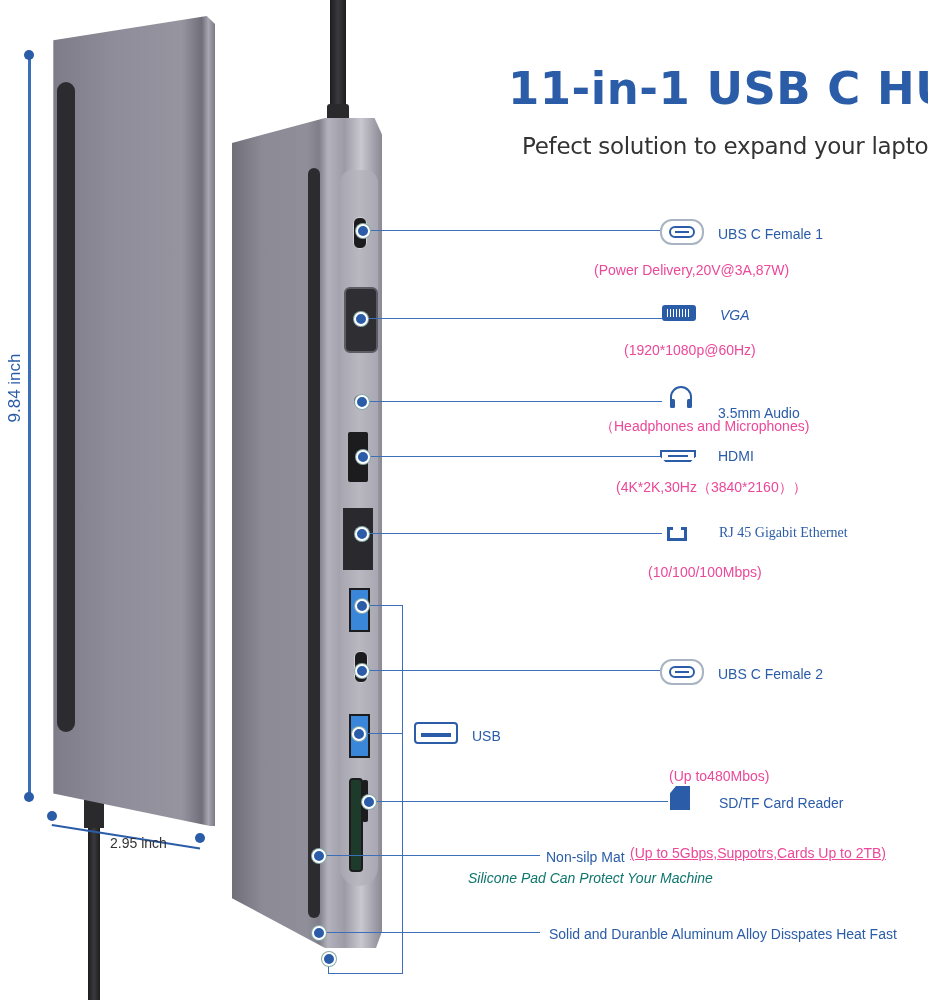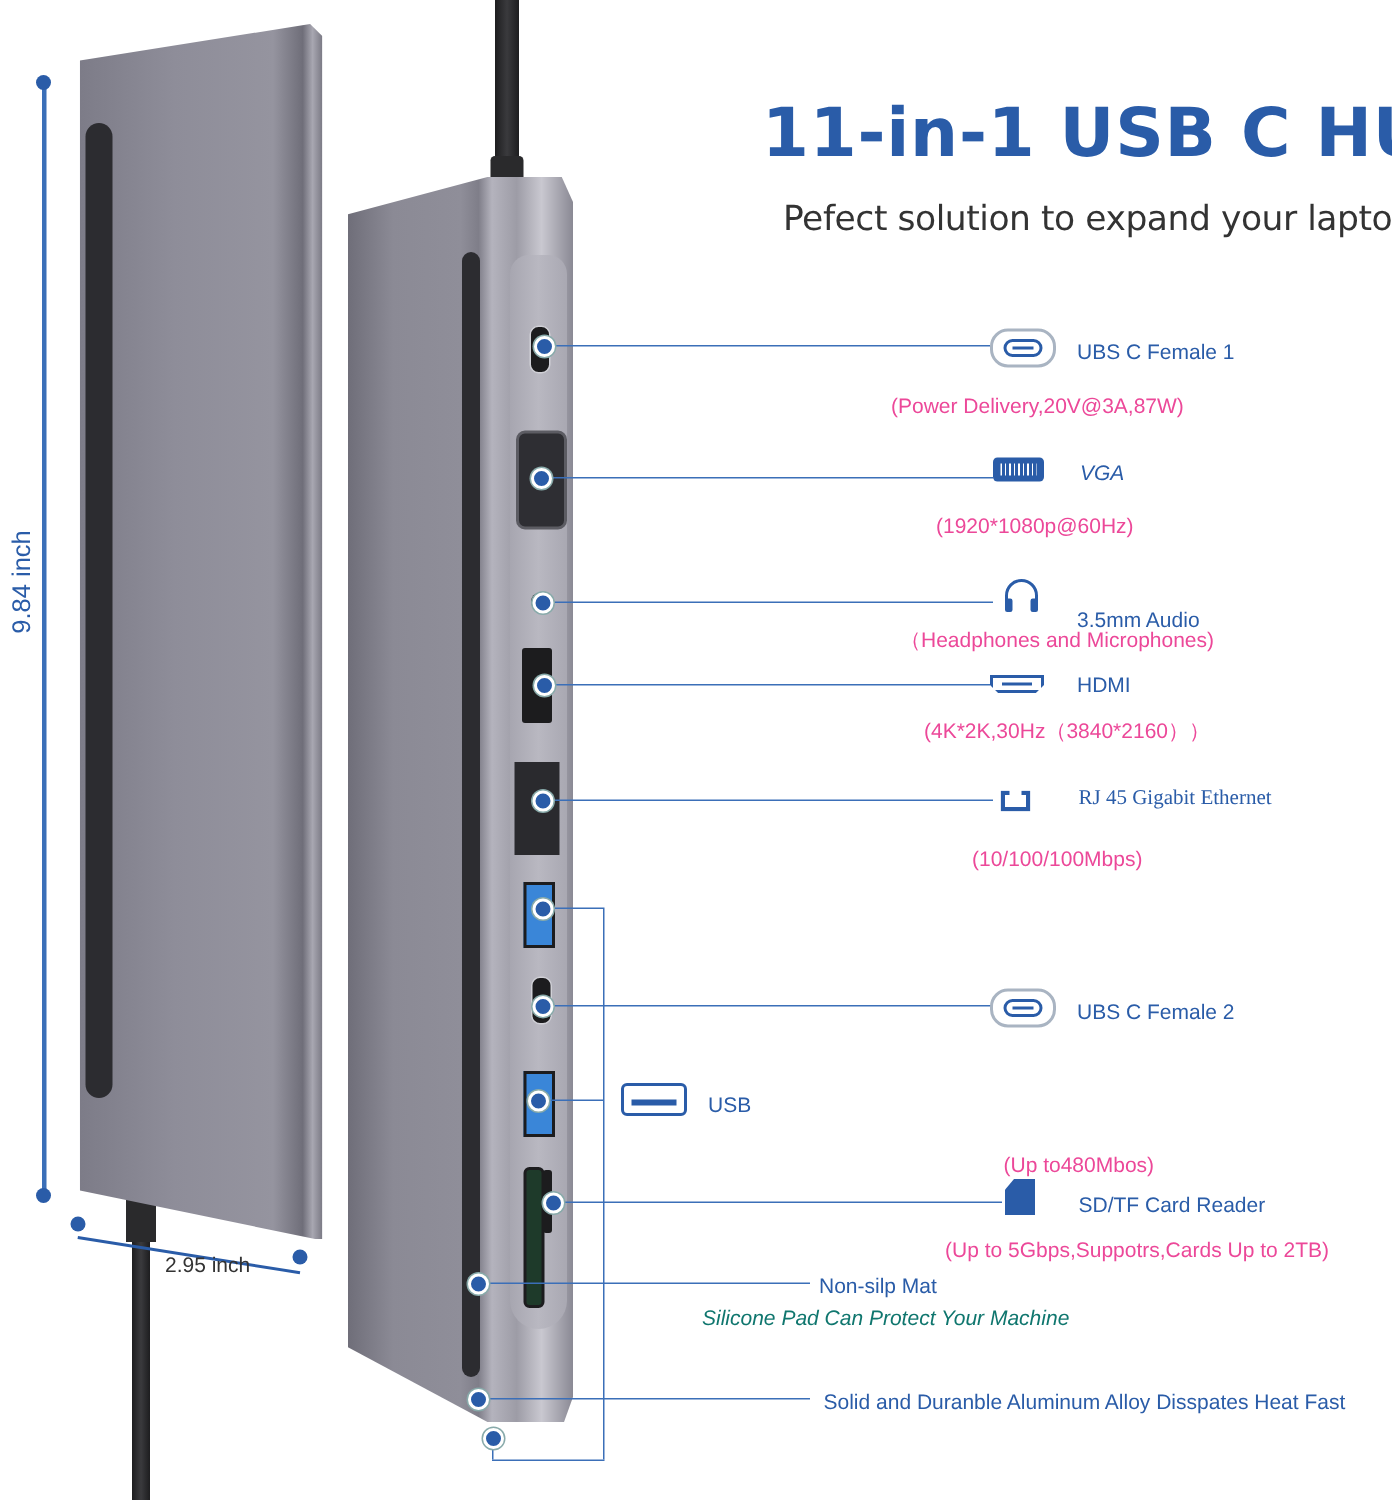--- a/index.html
+++ b/index.html
@@ -184,17 +184,17 @@
 
 <div class="abs ic ic-usbc" style="left:660px;top:659px;"></div>
 <div class="abs lbl" style="left:718px;top:666px;">UBS C Female  2</div>
 <div class="abs sub" style="left:669px;top:744px;margin-top:24px;">(Up to480Mbos)</div>
 
 <div class="abs ic-usb" style="left:414px;top:722px;"></div>
 <div class="abs lbl" style="left:472px;top:728px;text-align:center;">USB</div>
 
 <div class="abs ic-sd" style="left:670px;top:786px;"></div>
 <div class="abs lbl" style="left:719px;top:795px;">SD/TF Card Reader</div>
-<div class="abs sub" style="left:630px;top:825px;">(Up to 5Gbps,Suppotrs,Cards Up to 2TB)</div>
+<div class="abs sub" style="left:630px;top:845px;text-decoration:underline;">(Up to 5Gbps,Suppotrs,Cards Up to 2TB)</div>
 
 <div class="abs lbl" style="left:546px;top:849px;">Non-silp Mat</div>
 <div class="abs sub" style="left:468px;top:870px;color:#0f766e;font-style:italic;">Silicone Pad Can Protect Your Machine</div>
 <div class="abs lbl" style="left:549px;top:926px;">Solid and Duranble Aluminum Alloy Disspates Heat Fast</div>
 
 </body></html>

